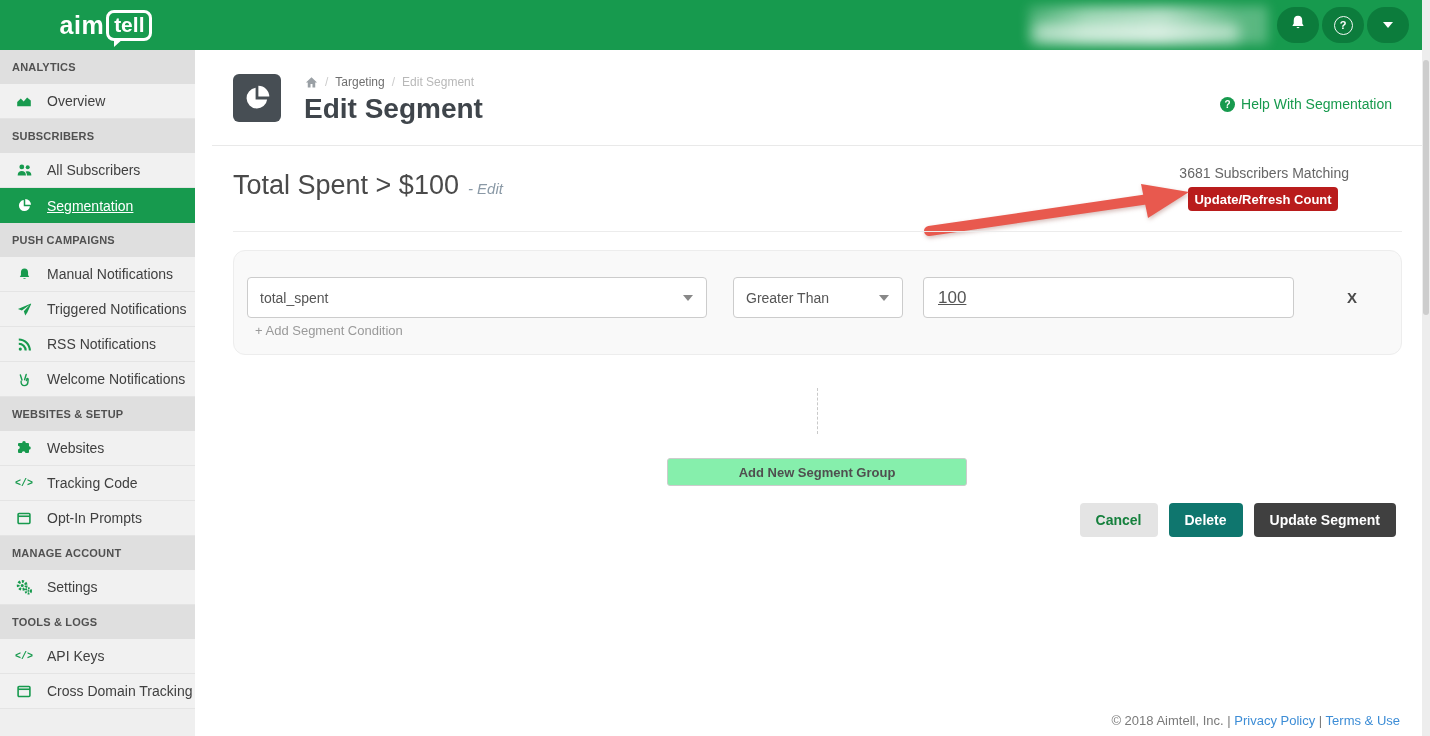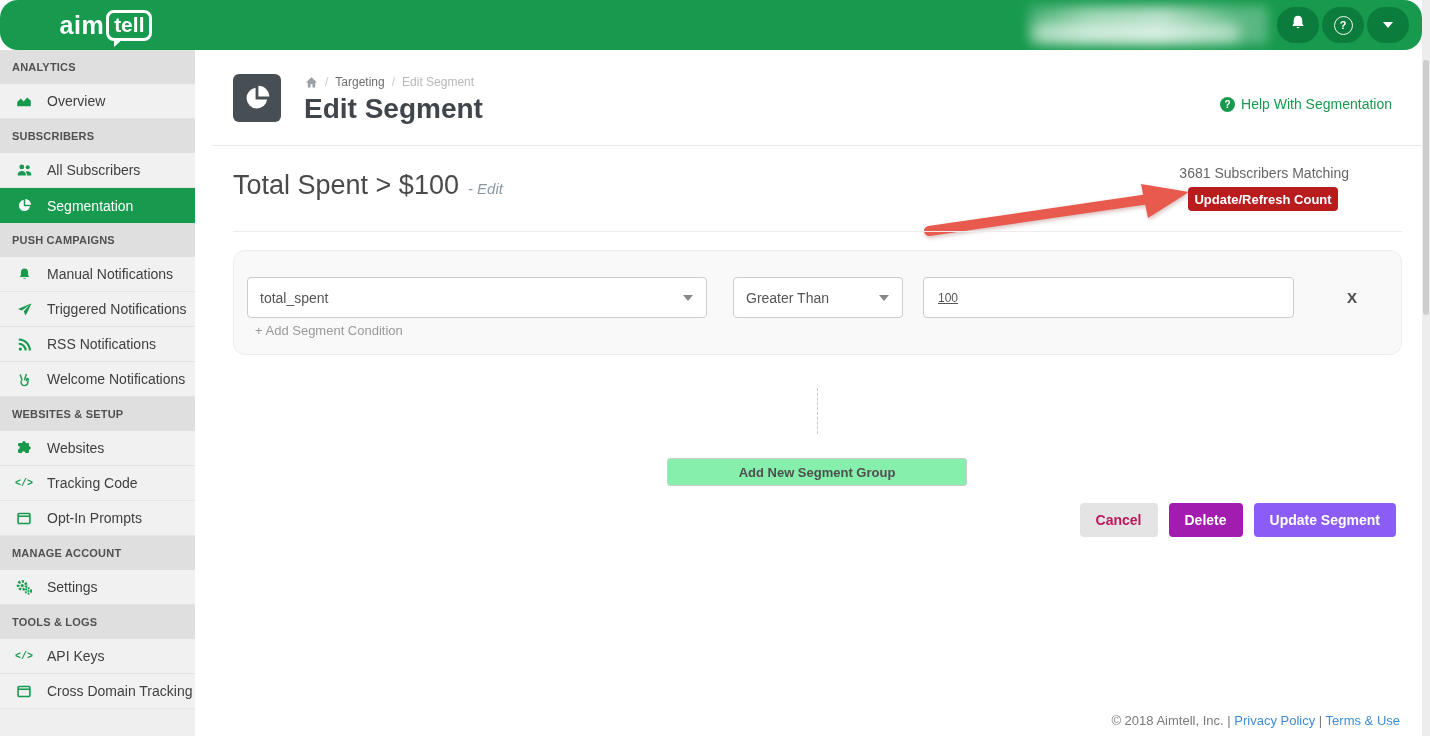--- a/index.html
+++ b/index.html
@@ -1,19 +1,19 @@
 <!DOCTYPE html>
 <html><head>
 <meta charset="utf-8">
 <style>
   html,body{margin:0;padding:0;}
   body{width:1430px;height:736px;overflow:hidden;position:relative;
        font-family:"Liberation Sans",sans-serif;background:#fff;}
   
-  .topbar{position:absolute;left:0;top:0;width:1422px;height:50px;background:#179a4e;border-radius:18px;}
+  .topbar{position:absolute;left:0;top:0;width:1422px;height:50px;background:#179a4e;}
   .logo{position:absolute;left:0;top:0;width:212px;height:50px;display:flex;align-items:center;justify-content:center;color:#fff;}
   .logo-aim{font-size:25px;font-weight:700;letter-spacing:.5px;}
   .logo-tell{font-size:21px;font-weight:700;border:3px solid #fff;border-radius:8px;padding:0 5px 2px 5px;margin-left:2px;line-height:23px;position:relative;}
   .logo-tell::after{content:"";position:absolute;left:5px;bottom:-9px;width:0;height:0;
       border-left:10px solid #fff;border-bottom:9px solid transparent;}
   .redact{position:absolute;left:1028px;top:6px;width:240px;height:38px;border-radius:4px;
       background:linear-gradient(100deg,rgba(255,255,255,.18) 0%,rgba(235,250,240,.62) 25%,rgba(255,255,255,.68) 55%,rgba(215,240,225,.35) 85%);
       filter:blur(6px);}
   .redact2{position:absolute;left:1034px;top:24px;width:205px;height:18px;background:rgba(255,255,255,.55);filter:blur(7px);}
   .topbar-btn{position:absolute;top:7px;width:42px;height:36px;border-radius:18px;background:#0c7c3c;
@@ -21,21 +21,21 @@
   .q-glyph{width:17px;height:17px;border:1.6px solid rgba(255,255,255,.95);border-radius:50%;color:#fff;
       font-size:11px;font-weight:700;display:flex;align-items:center;justify-content:center;}
   .caret-down{width:0;height:0;border-left:5px solid transparent;border-right:5px solid transparent;border-top:6px solid #fff;}
   
   .sidebar{position:absolute;left:0;top:50px;width:195px;height:686px;background:#efefef;overflow:hidden;}
   .side-section{height:34px;line-height:34px;background:#dfdfdf;color:#515151;font-size:11px;font-weight:700;
       padding-left:12px;letter-spacing:.2px;box-sizing:border-box;}
   .side-item{height:35px;display:flex;align-items:center;background:#f1f1f1;border-bottom:1px solid #e4e4e4;
       color:#404040;font-size:14px;cursor:pointer;box-sizing:border-box;}
   .side-item .ico{width:22px;margin-left:13px;margin-right:12px;color:#179a4e;display:flex;justify-content:center;align-items:center;}
-  .side-item.active{background:#179a4e;color:#fff;border-bottom:none;}
+  .side-item.active{background:#179a4e;color:#fff;border-bottom:none;text-decoration:underline;}
   .side-item.active .ico{color:#fff;}
   .code-glyph{font-family:"Liberation Mono",monospace;font-size:10px;font-weight:700;}
   
   .main{position:absolute;left:212px;top:50px;width:1210px;height:686px;background:#fff;}
   .page-header{position:absolute;left:0;top:0;width:100%;height:95px;border-bottom:1px solid #e9e9e9;background:#fff;}
   .hdr-icon{position:absolute;left:21px;top:24px;width:48px;height:48px;border-radius:6px;background:#474e54;
       display:flex;align-items:center;justify-content:center;}
   .breadcrumb{position:absolute;left:93px;top:25px;font-size:12px;display:flex;align-items:center;gap:7px;}
   .bc-sep{color:#ccc;}
   .bc-link{color:#6f6f6f;cursor:pointer;}
@@ -50,34 +50,34 @@
   .refresh-btn{position:absolute;top:137px;left:976px;width:150px;height:24px;background:#b91c1c;color:#fff;
       font-size:13px;font-weight:700;border-radius:4px;display:flex;align-items:center;justify-content:center;cursor:pointer;}
   .divider{position:absolute;left:21px;top:181px;width:1169px;height:1px;background:#ececec;}
   .group{position:absolute;left:21px;top:200px;width:1169px;height:105px;background:#f9f9f9;
       border:1px solid #ededed;border-radius:12px;box-sizing:border-box;}
   .field{position:absolute;top:26px;height:41px;background:#fff;border:1px solid #ccc;border-radius:4px;
       box-sizing:border-box;font-size:14px;color:#555;display:flex;align-items:center;padding:0 12px;cursor:pointer;}
   .f1{left:13px;width:460px;}
   .f2{left:499px;width:170px;}
   .f3{left:689px;width:371px;cursor:text;}
-  .f3 input{border:none;outline:none;font-size:12px;color:#555;width:100%;font-family:"Liberation Sans",sans-serif;background:transparent;text-decoration:underline;}
+  .f3 input{border:none;outline:none;font-size:17px;color:#555;width:100%;font-family:"Liberation Sans",sans-serif;background:transparent;text-decoration:underline;}
   .dd-caret{position:absolute;right:13px;width:0;height:0;border-left:5px solid transparent;border-right:5px solid transparent;border-top:6px solid #888;}
   .remove-x{position:absolute;right:44px;top:38px;font-size:15px;font-weight:700;color:#4a4a4a;cursor:pointer;}
   .add-cond{position:absolute;left:21px;top:72px;font-size:13px;color:#9a9a9a;cursor:pointer;}
   .dashed{position:absolute;left:605px;top:338px;height:46px;border-left:1px dashed #c9c9c9;}
   .add-group-btn{position:absolute;left:455px;top:408px;width:300px;height:28px;background:#86efac;border:1px solid #ccc;
       border-radius:3px;font-size:13px;font-weight:700;color:#4f4f4f;display:flex;align-items:center;justify-content:center;
       box-sizing:border-box;cursor:pointer;}
   .actions{position:absolute;top:453px;right:26px;display:flex;gap:11px;}
   .btn{height:34px;border-radius:4px;font-size:14px;font-weight:700;display:flex;align-items:center;justify-content:center;
       padding:0 16px;box-sizing:border-box;cursor:pointer;}
-  .btn-cancel{background:#e4e4e4;color:#be185d;min-width:72px;margin-left:19px;}
-  .btn-delete{background:#a21caf;color:#fff;min-width:71px;}
-  .btn-update{background:#8b5cf6;color:#fff;min-width:138px;}
+  .btn-cancel{background:#e4e4e4;color:#15803d;min-width:72px;margin-left:19px;}
+  .btn-delete{background:#0f766e;color:#fff;min-width:71px;}
+  .btn-update{background:#404040;color:#fff;min-width:138px;}
   .arrow{position:absolute;left:703px;top:133px;width:292px;height:62px;filter:drop-shadow(1px 2px 2px rgba(120,40,30,.3));pointer-events:none;}
   .footer{position:absolute;right:22px;top:663px;font-size:13px;color:#7a7a7a;}
   .footer a{color:#3d8dd6;text-decoration:none;cursor:pointer;}
   
   .scrollbar{position:absolute;right:0;top:0;width:8px;height:736px;background:#ededed;}
   .scroll-thumb{position:absolute;top:60px;left:1px;width:6px;height:255px;background:#cdcdcd;border-radius:3px;}
 </style>
 </head>
 <body>
 

